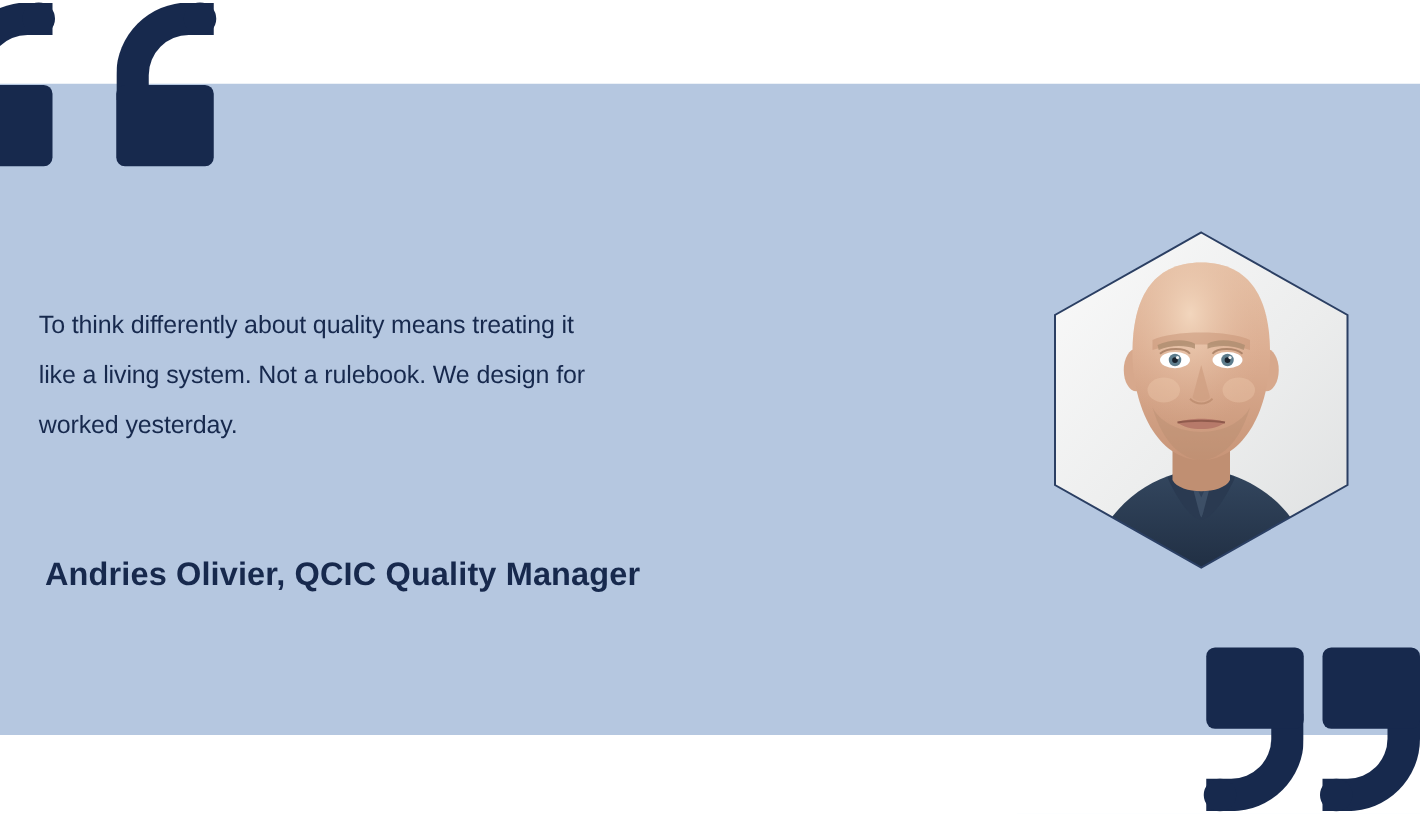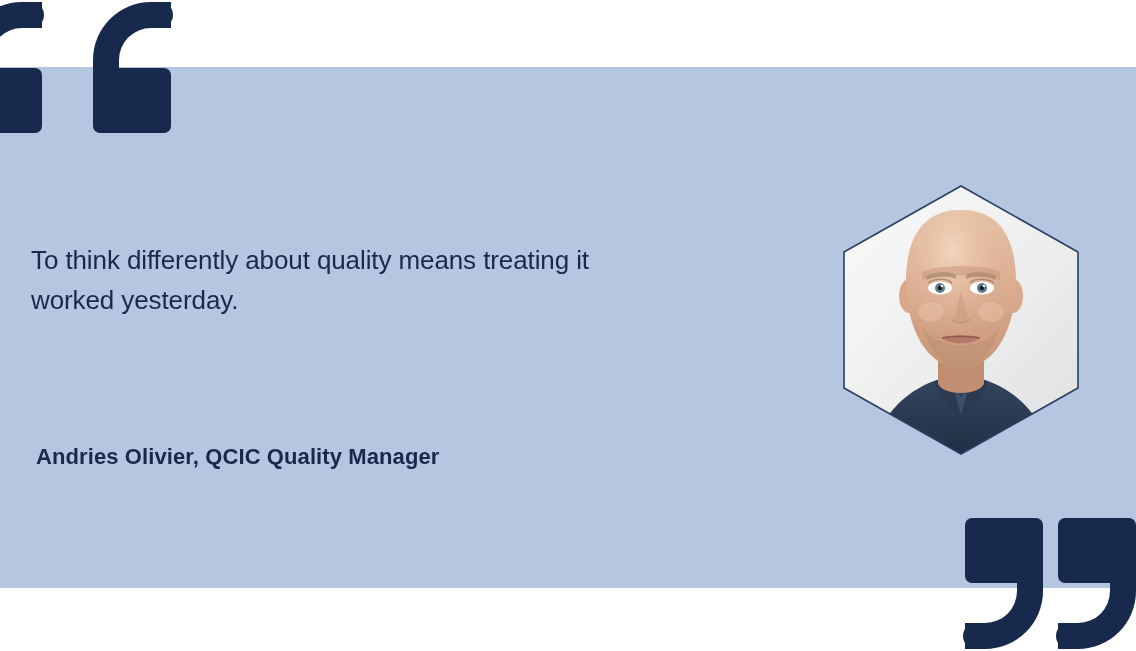--- a/index.html
+++ b/index.html
@@ -79,33 +79,33 @@
   .q-close-1 { left: 965px; top: 518px; transform: rotate(180deg); }
   .q-close-2 { left: 1058px; top: 518px; transform: rotate(180deg); }
 
   
   .quote-text {
     position: absolute;
     left: 31px;
     top: 240px;
     width: 790px;
     color: #17294d;
-    font-size: 26px;
+    font-size: 20px;
     line-height: 40px;
     font-weight: 400;
     letter-spacing: -0.1px;
   }
   .quote-text .line { display: block; white-space: nowrap; }
 
   .attribution {
     position: absolute;
     left: 36px;
     top: 444px;
     color: #17294d;
-    font-size: 22px;
+    font-size: 26px;
     font-weight: bold;
     letter-spacing: 0.1px;
     text-align: center;
   }
 
   
   .hex-wrap {
     position: absolute;
     left: 830px;
     top: 176px;
@@ -138,20 +138,21 @@
     <span class="blk"></span>
   </div>
   <div class="qmark q-close-2">
     <span class="tail"></span>
     <span class="tailcap"></span>
     <span class="blk"></span>
   </div>
 
   <div class="quote-text">
     <span class="line">To think differently about quality means treating it</span>
+    <span class="line">like a living system. Not a rulebook. We design for</span>
     <span class="line">worked yesterday.</span>
   </div>
 
   <div class="attribution">Andries Olivier, QCIC Quality Manager</div>
 
   <div class="hex-wrap">
     <svg class="hex-svg" width="262" height="288" viewBox="0 0 262 288">
       <defs>
         <clipPath id="hexclip">
           <polygon points="131,10 248,76 248,212 131,278 14,212 14,76"></polygon>

